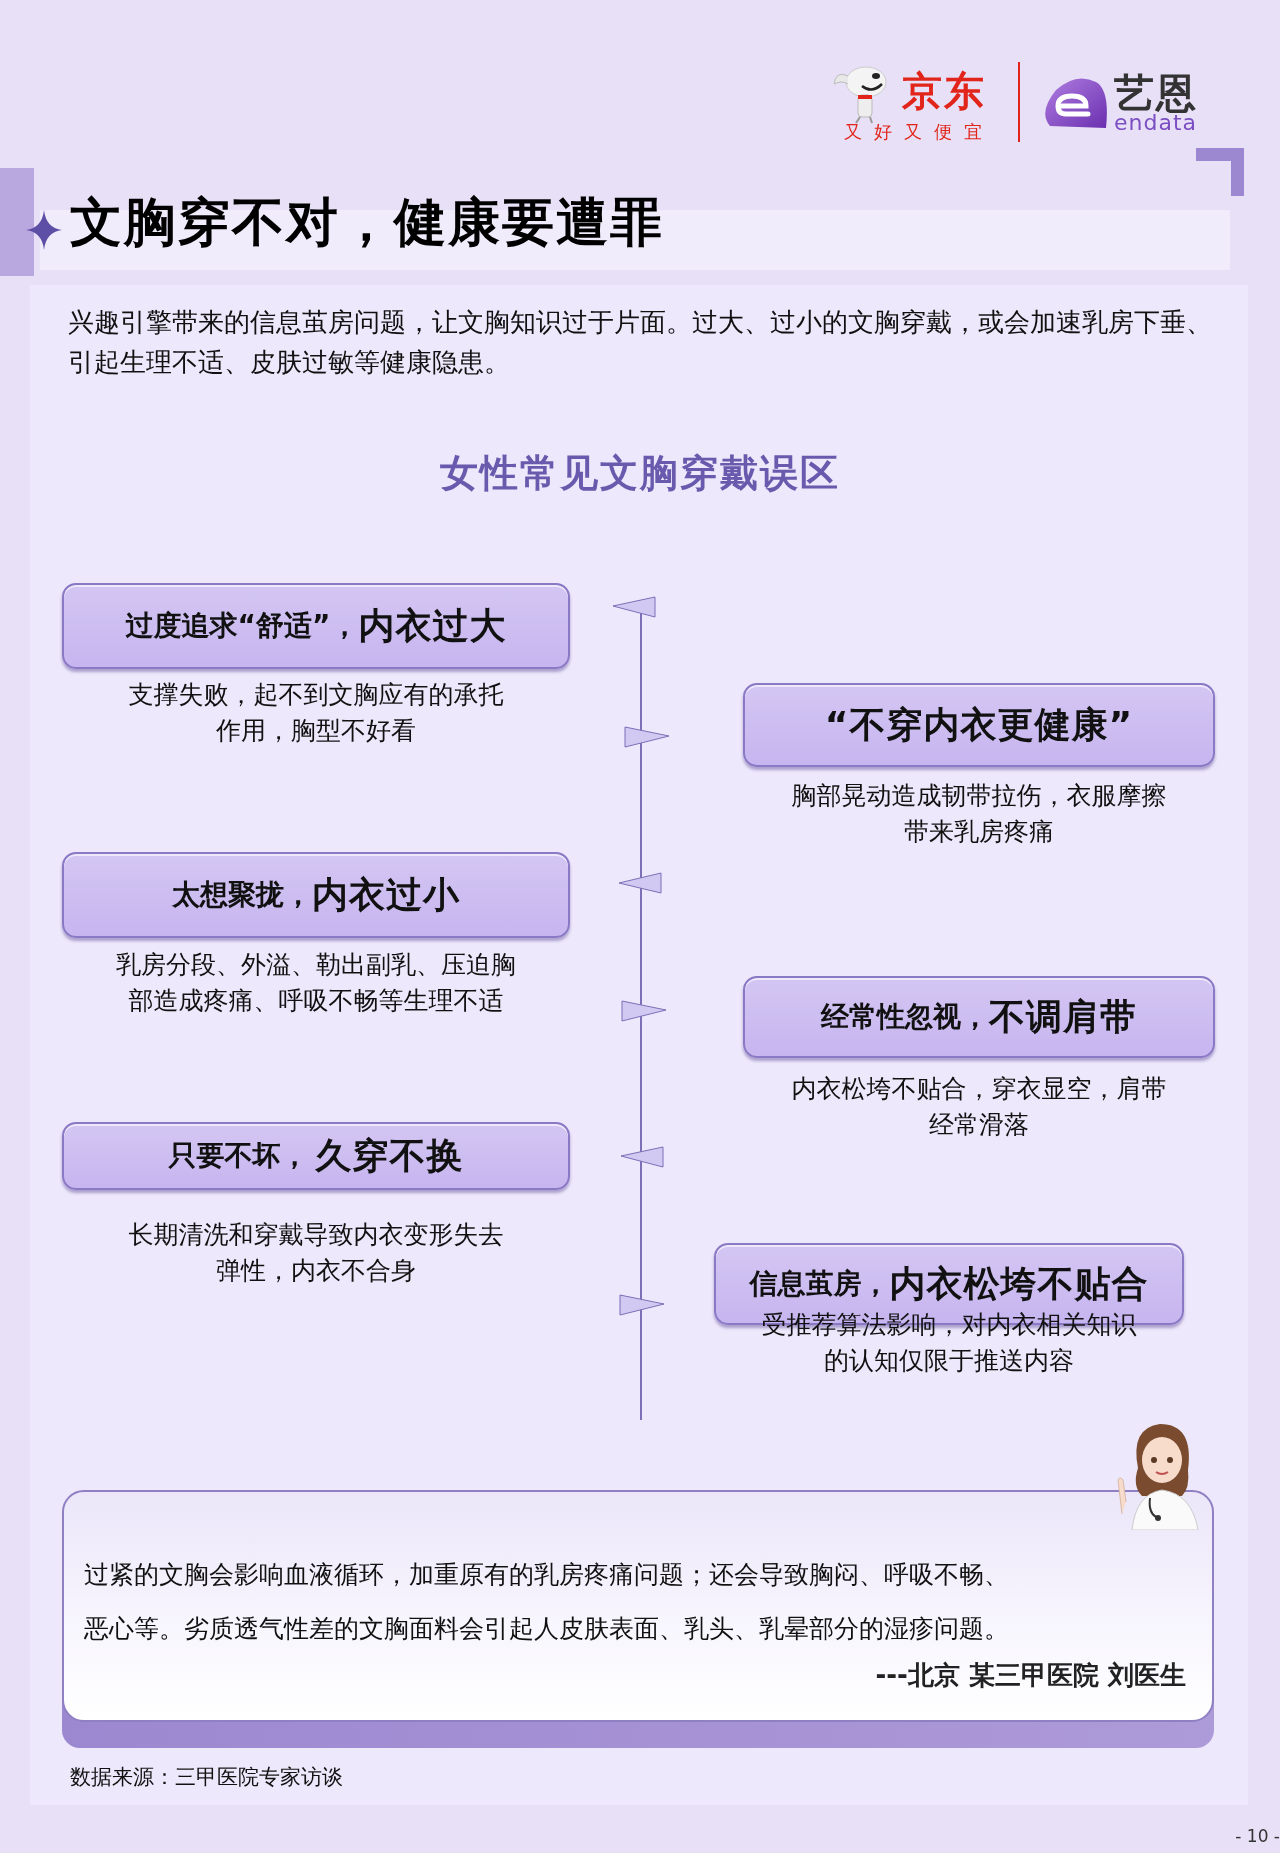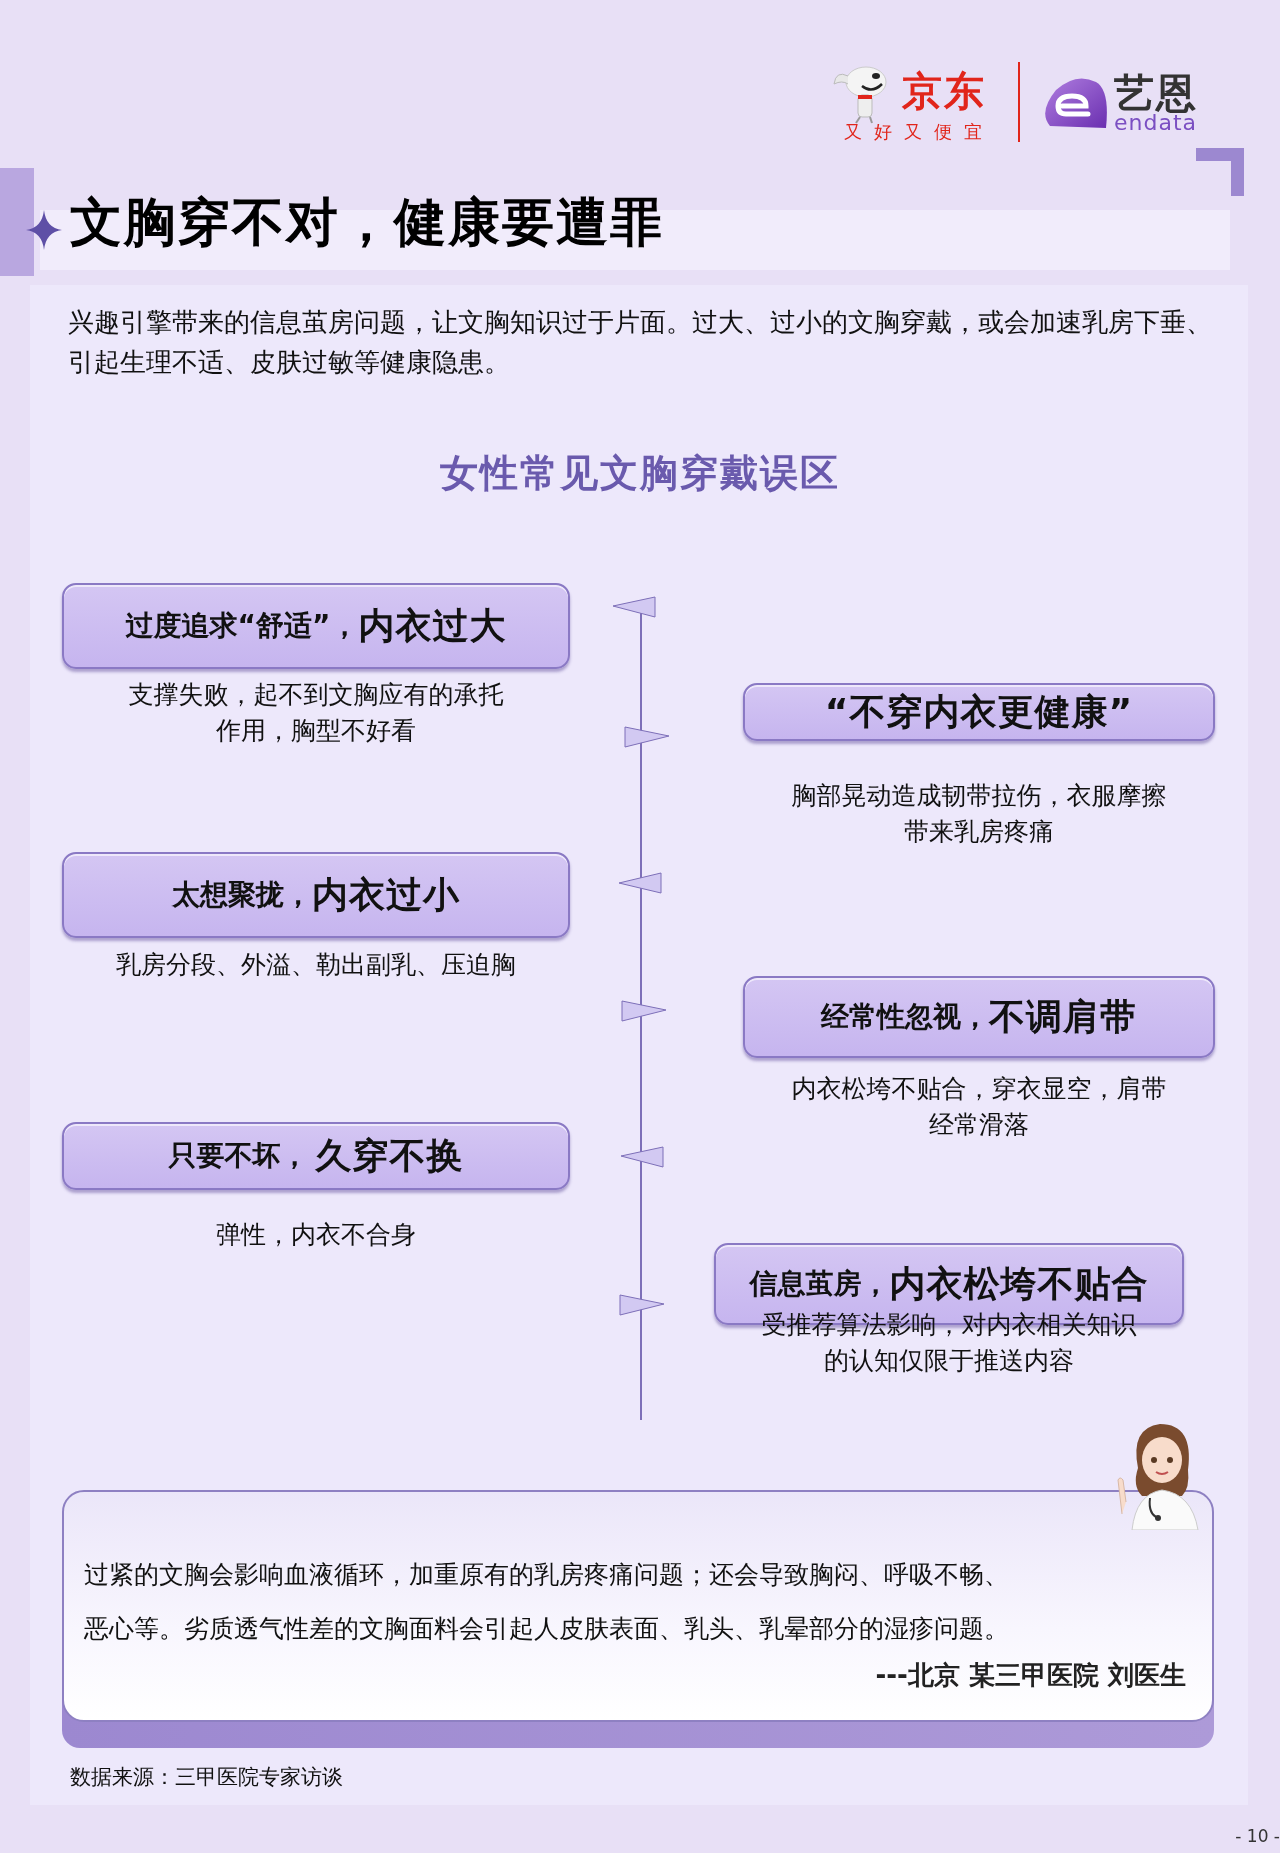--- a/index.html
+++ b/index.html
@@ -134,50 +134,52 @@
 
 <div class="myth-box" style="left:62px;top:583px;width:508px;">
   <span class="lead">过度追求“舒适”，</span>
   <span class="em">内衣过大</span>
 </div>
 <div class="myth-desc" style="left:62px;top:677px;width:508px;">
   <div>支撑失败，起不到文胸应有的承托</div>
   <div>作用，胸型不好看</div>
 </div>
 
-<div class="myth-box" style="left:743px;top:683px;width:472px;height:58px;">
+<div class="myth-box" style="left:743px;top:683px;width:472px;height:84px;">
   <span class="em">“不穿内衣更健康”</span>
 </div>
 <div class="myth-desc" style="left:743px;top:778px;width:472px;">
   <div>胸部晃动造成韧带拉伤，衣服摩擦</div>
   <div>带来乳房疼痛</div>
 </div>
 
 <div class="myth-box" style="left:62px;top:852px;width:508px;">
   <span class="lead">太想聚拢，</span>
   <span class="em">内衣过小</span>
 </div>
 <div class="myth-desc" style="left:62px;top:947px;width:508px;">
   <div>乳房分段、外溢、勒出副乳、压迫胸</div>
+  <div>部造成疼痛、呼吸不畅等生理不适</div>
 </div>
 
 <div class="myth-box" style="left:743px;top:976px;width:472px;height:82px;">
   <span class="lead">经常性忽视，</span>
   <span class="em">不调肩带</span>
 </div>
 <div class="myth-desc" style="left:743px;top:1071px;width:472px;">
   <div>内衣松垮不贴合，穿衣显空，肩带</div>
   <div>经常滑落</div>
 </div>
 
 <div class="myth-box" style="left:62px;top:1122px;width:508px;height:68px;gap:7px;">
   <span class="lead">只要不坏，</span>
   <span class="em">久穿不换</span>
 </div>
 <div class="myth-desc" style="left:62px;top:1217px;width:508px;">
+  <div>长期清洗和穿戴导致内衣变形失去</div>
   <div>弹性，内衣不合身</div>
 </div>
 
 <div class="myth-box" style="left:714px;top:1243px;width:470px;height:82px;">
   <span class="lead">信息茧房，</span>
   <span class="em">内衣松垮不贴合</span>
 </div>
 <div class="myth-desc" style="left:714px;top:1307px;width:470px;">
   <div>受推荐算法影响，对内衣相关知识</div>
   <div>的认知仅限于推送内容</div>

